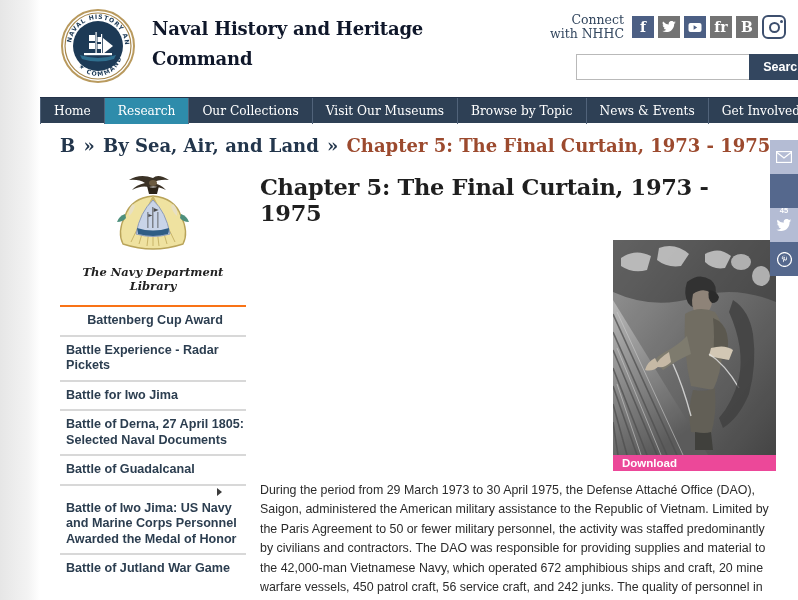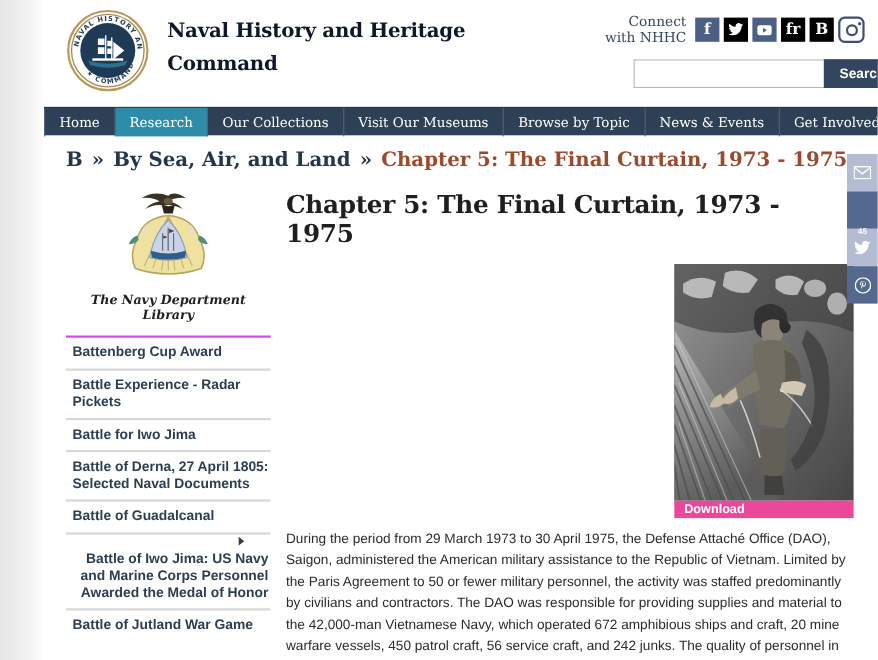--- a/index.html
+++ b/index.html
@@ -27,21 +27,21 @@
   .connect-label {
     font-family: "DejaVu Serif", serif; font-size: 12.5px; line-height: 14px;
     color: #33475f; text-align: right; width: 76px; margin-right: 8px;
   }
   .social-row { display: flex; gap: 4px; align-items: center; }
   .sq {
     width: 22px; height: 22px; display: flex; align-items: center; justify-content: center;
     color: #fff; font-family: "DejaVu Serif", serif; font-weight: bold; font-size: 14px;
   }
   .sq.dark { background: #4c5f84; }
-  .sq.light { background: #000000; }
+  .sq.light { background: #737373; }
   .sq svg { display: block; }
   .ig-btn { width: 24px; height: 24px; border: 2px solid #3d4f6e; border-radius: 6px;
             display: flex; align-items: center; justify-content: center; background: #fff; }
   .ig-ring { width: 11px; height: 11px; border: 2px solid #3d4f6e; border-radius: 50%; position: relative; }
   .ig-ring:after { content: ""; position: absolute; right: -5px; top: -4px; width: 3px; height: 3px; background: #3d4f6e; border-radius: 50%; }
 
   .searchbar { position: absolute; left: 536px; top: 54px; display: flex; width: 243px; height: 26px; }
   .searchbar input {
     flex: 1; border: 1px solid #b9b9b9; border-right: none; background: #fff;
     font-family: "Liberation Sans", sans-serif; font-size: 12px; padding: 0 6px; color: #333; outline: none;
@@ -74,27 +74,27 @@
   
   .body { display: flex; padding-left: 20px; }
   .sidebar { width: 186px; flex: 0 0 186px; padding-top: 4px; }
   .lib-emblem { width: 100px; height: 92px; margin: 0 auto; position: relative; }
   .lib-caption {
     text-align: center; font-family: "DejaVu Serif", serif; font-style: italic;
     font-weight: bold; font-size: 11.5px; color: #222; margin-top: 3px; margin-bottom: 12px;
   }
   .side-list { list-style: none; }
   .side-list li { border-top: 2px solid #d8d8d8; position: relative; }
-  .side-list li:first-child { border-top: 2px solid #d946ef; }
+  .side-list li:first-child { border-top: 2px solid #f97316; text-align: center; }
   .side-list a {
     display: block; padding: 6px 2px 6px 6px; text-decoration: none;
     color: #2c3e50; font-weight: bold; font-size: 12.6px; line-height: 15.5px;
     font-family: "Liberation Sans", sans-serif;
   }
-  .side-list li.has-marker { padding-top: 9px; text-align: right; }
+  .side-list li.has-marker { padding-top: 9px; }
   .marker {
     position: absolute; right: 24px; top: 2px; width: 0; height: 0;
     border-left: 5px solid #3b3b3b; border-top: 4px solid transparent; border-bottom: 4px solid transparent;
   }
 
   
   .main { flex: 1; padding-left: 14px; padding-right: 22px; position: relative; }
   .page-title {
     font-family: "DejaVu Serif", serif; font-weight: bold; font-size: 22.5px;
     color: #1f1f1f; margin-top: 8px; margin-bottom: 14px; letter-spacing: -0.3px;

